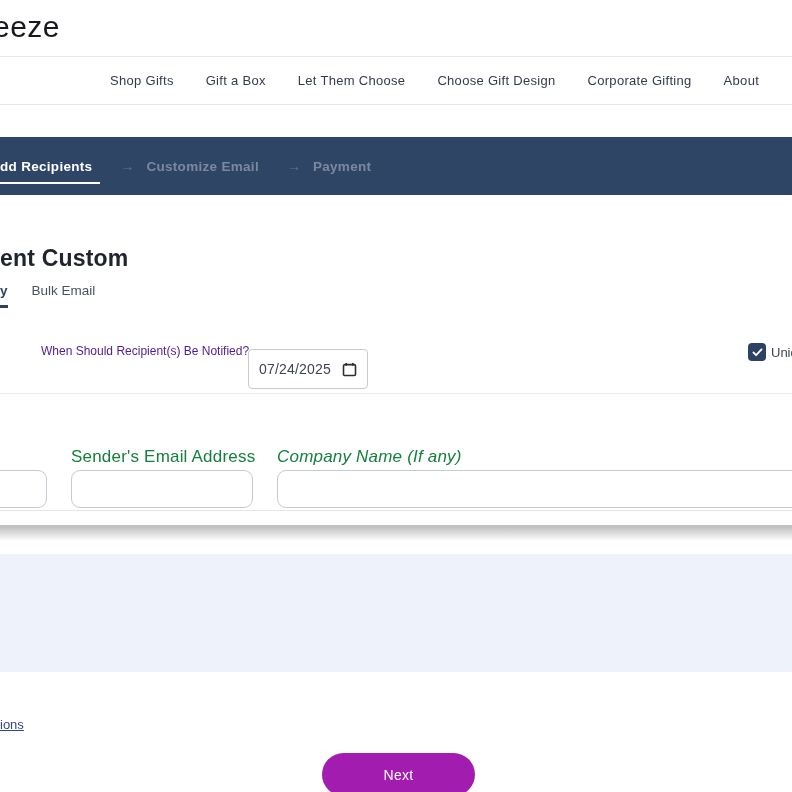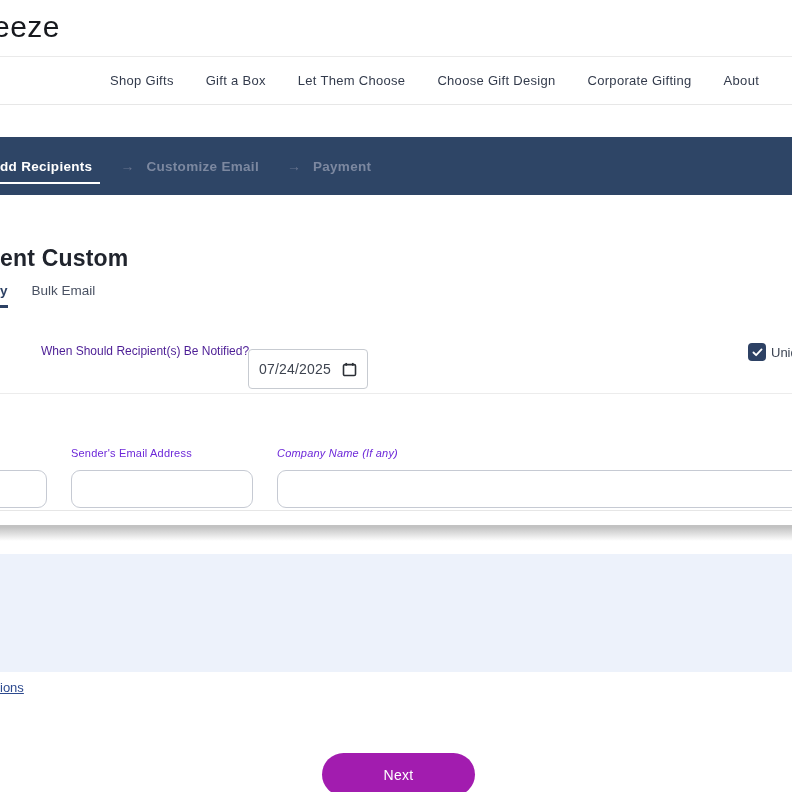--- a/index.html
+++ b/index.html
@@ -27,28 +27,28 @@
   
   .notify-label{position:absolute;left:41px;top:331px;height:40px;line-height:40px;font-size:12px;color:#4c1d95;white-space:nowrap;}
   .date-input{position:absolute;left:248px;top:331px;width:120px;height:40px;border:1px solid #c7cbd1;border-radius:4px;
     display:flex;align-items:center;justify-content:space-between;padding:0 10px;box-sizing:border-box;cursor:pointer;background:#fff;margin-top:18px;}
   .date-text{font-size:14px;color:#3e4450;letter-spacing:.2px;}
   .checkbox{position:absolute;left:748px;top:343px;width:18px;height:18px;background:#2d4164;border-radius:4px;
     display:flex;align-items:center;justify-content:center;cursor:pointer;}
   .checkbox-label{position:absolute;left:771px;top:345px;font-size:13px;color:#3c4453;white-space:nowrap;}
   .divider{position:absolute;left:0;width:792px;height:1px;background:#ececec;}
   
-  .field-label{position:absolute;font-size:11px;color:#6d28d9;letter-spacing:.2px;white-space:nowrap;}
+  .field-label{position:absolute;font-size:17px;color:#15803d;letter-spacing:.2px;white-space:nowrap;}
   .text-input{position:absolute;height:38px;border:1px solid #c6cad3;border-radius:9px;background:transparent;
     box-sizing:border-box;padding:0 12px;font-size:14px;color:#333;outline:none;}
   .shadow-strip{position:absolute;top:525px;left:0;width:792px;height:20px;
     background:linear-gradient(to bottom,#c2c2c2 0,#c2c2c2 2px,rgba(194,194,194,0) 16px);}
   .recipient-card{position:absolute;top:554px;left:0;width:792px;height:118px;background:#edf2fb;}
   
-  .instructions-link{position:absolute;left:0;top:680px;font-size:13px;color:#2d4a8f;text-decoration:underline;white-space:nowrap;cursor:pointer;}
+  .instructions-link{position:absolute;left:0;top:717px;font-size:13px;color:#2d4a8f;text-decoration:underline;white-space:nowrap;cursor:pointer;}
   .next-button{position:absolute;left:322px;top:729px;width:153px;height:43px;border-radius:22px;background:#a21caf;
     color:#fff;display:flex;align-items:center;justify-content:center;font-size:14px;letter-spacing:.3px;border:none;cursor:pointer;margin-top:24px;}
   .cal-icon{display:block;}
 </style>
 </head>
 <body>
 
 <div class="logo">eeze</div>
 
 <nav class="navbar">

